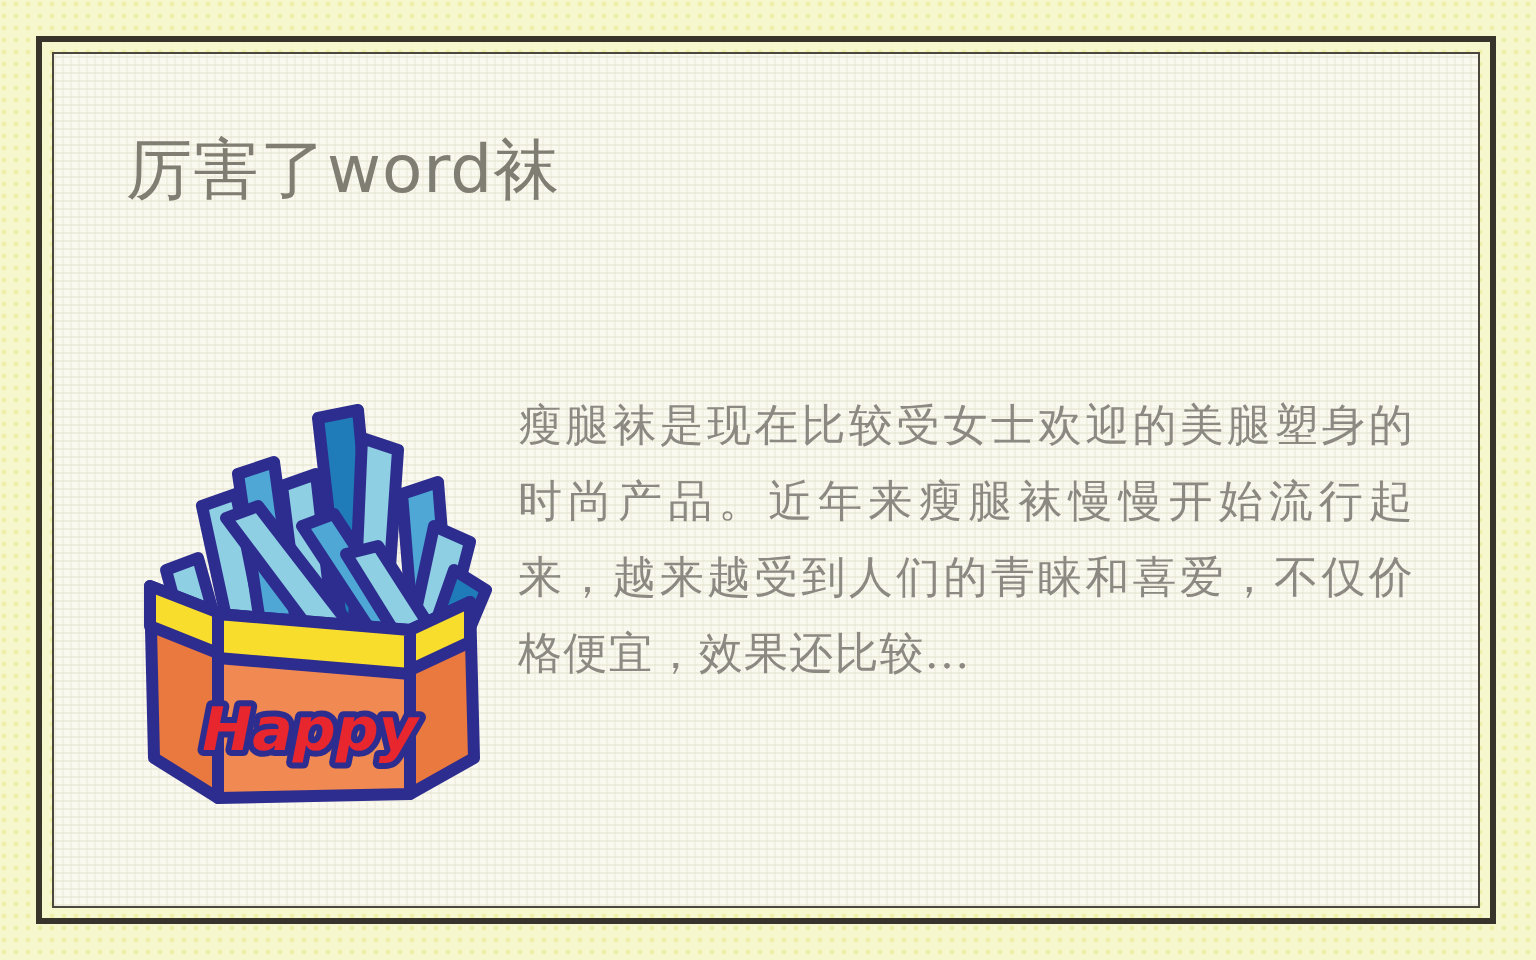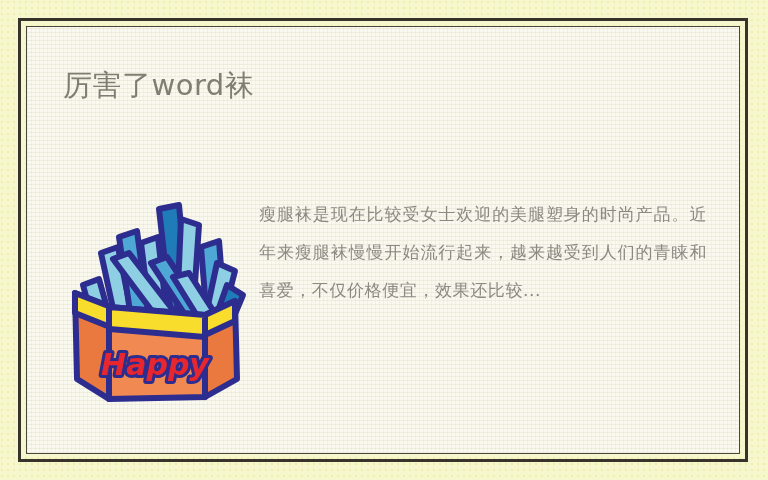--- a/index.html
+++ b/index.html
@@ -50,21 +50,21 @@
       repeating-linear-gradient(0deg, rgba(228,226,206,0.55) 0px, rgba(228,226,206,0.55) 1px, rgba(0,0,0,0) 1px, rgba(0,0,0,0) 4px),
       repeating-linear-gradient(90deg, rgba(230,228,210,0.42) 0px, rgba(230,228,210,0.42) 1px, rgba(0,0,0,0) 1px, rgba(0,0,0,0) 4px);
     overflow: hidden;
   }
 
   #title {
     position: absolute;
     left: 36px;
     top: 38px;
     font-family: "DejaVu Sans", "Liberation Sans", sans-serif;
-    font-size: 29px;
+    font-size: 33px;
     line-height: 40px;
     letter-spacing: 0.5px;
     color: #807d72;
     white-space: nowrap;
   }
 
   #illustration {
     position: absolute;
     left: 28px;
     top: 166px;
@@ -73,21 +73,21 @@
     text-decoration: underline;
   }
   #illustration svg { display: block; width: 200px; height: 216px; }
 
   #body-text {
     position: absolute;
     left: 232px;
     top: 168px;
     width: 448px;
     font-family: "DejaVu Serif", "Liberation Serif", serif;
-    font-size: 17px;
+    font-size: 22px;
     line-height: 38px;
     color: #8b8981;
     letter-spacing: 0.6px;
     text-align: justify;
     text-justify: inter-character;
     word-break: break-all;
   }
 </style>
 </head>
 <body>

